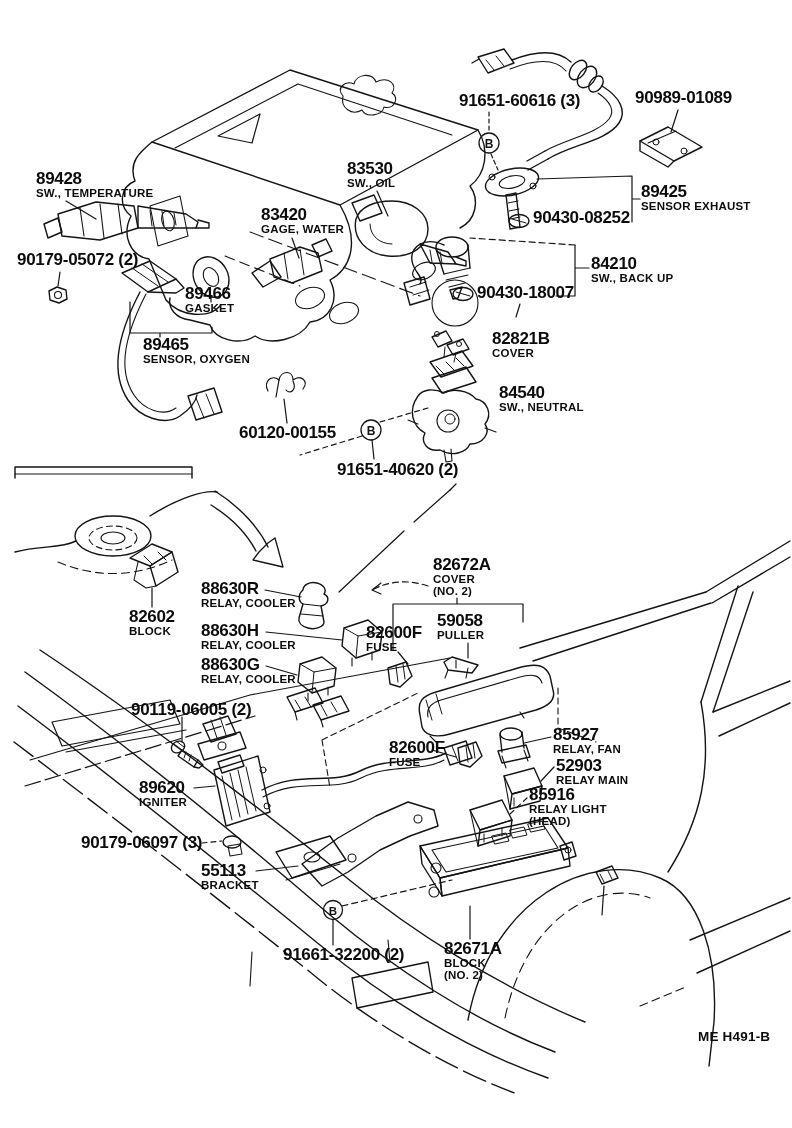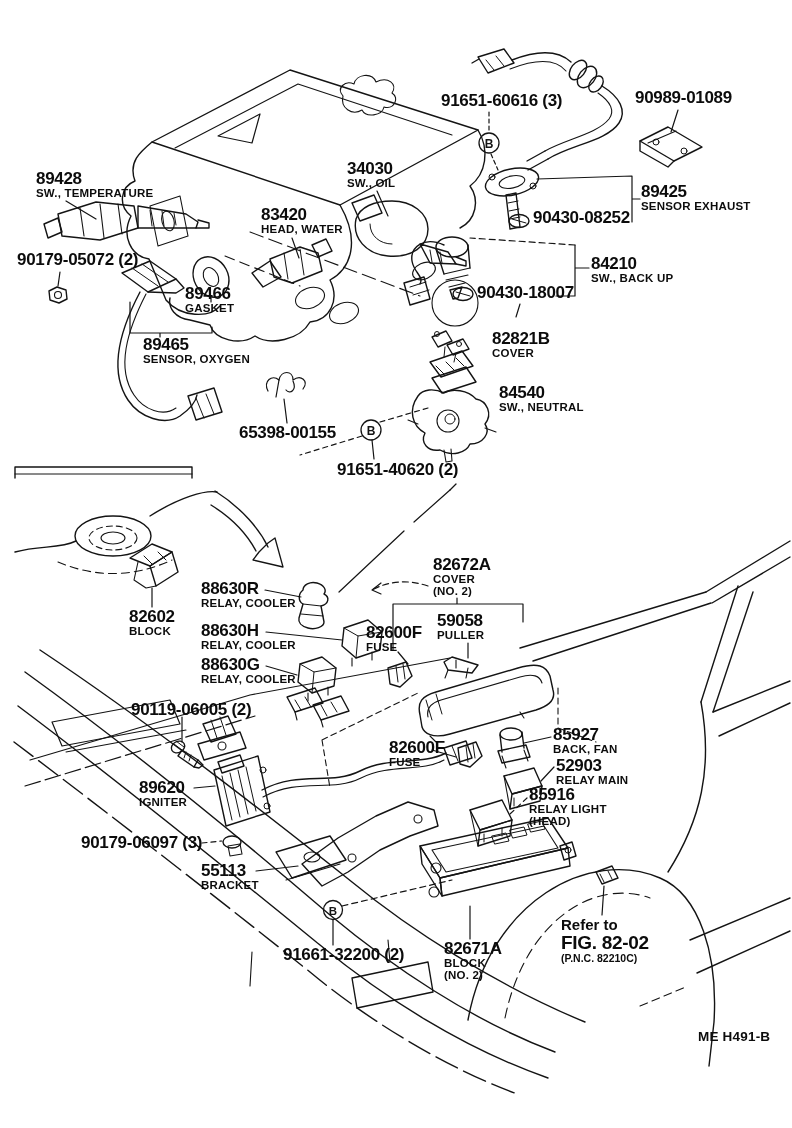--- a/index.html
+++ b/index.html
@@ -326,37 +326,37 @@
 
   <g>
     <path d="M596,872 L612,866 L618,878 L602,884 Z"></path>
     <path d="M600,874 L604,882 M608,871 L612,879" stroke-width="1"></path>
     <path d="M604,886 L602,915" stroke-width="1.2"></path>
     <path d="M322,740 L420,692 M322,740 L330,788" stroke-dasharray="6 4" stroke-width="1.1"></path>
     <path d="M558,688 L558,728 L596,742" stroke-dasharray="6 4" stroke-width="1.1"></path>
   </g>
 </svg>
 
-  <div class="lbl" style="left:441px;top:92px">
+  <div class="lbl" style="left:459px;top:92px">
       <span class="pn">91651-60616 (3)</span>
     </div>
   <div class="lbl" style="left:635px;top:89px">
       <span class="pn">90989-01089</span>
     </div>
   <div class="lbl" style="left:36px;top:170px">
       <span class="pn">89428</span>
       <span class="ds">SW., TEMPERATURE</span>
     </div>
   <div class="lbl" style="left:347px;top:160px">
-      <span class="pn">34030</span>
+      <span class="pn">83530</span>
       <span class="ds">SW., OIL</span>
     </div>
   <div class="lbl" style="left:261px;top:206px">
       <span class="pn">83420</span>
-      <span class="ds">HEAD, WATER</span>
+      <span class="ds">GAGE, WATER</span>
     </div>
   <div class="lbl" style="left:641px;top:183px">
       <span class="pn">89425</span>
       <span class="ds">SENSOR EXHAUST</span>
     </div>
   <div class="lbl" style="left:533px;top:209px">
       <span class="pn">90430-08252</span>
     </div>
   <div class="lbl" style="left:17px;top:251px">
       <span class="pn">90179-05072 (2)</span>
@@ -378,21 +378,21 @@
     </div>
   <div class="lbl" style="left:143px;top:336px">
       <span class="pn">89465</span>
       <span class="ds">SENSOR, OXYGEN</span>
     </div>
   <div class="lbl" style="left:499px;top:384px">
       <span class="pn">84540</span>
       <span class="ds">SW., NEUTRAL</span>
     </div>
   <div class="lbl" style="left:239px;top:424px">
-      <span class="pn">65398-00155</span>
+      <span class="pn">60120-00155</span>
     </div>
   <div class="lbl" style="left:337px;top:461px">
       <span class="pn">91651-40620 (2)</span>
     </div>
   <div class="lbl" style="left:433px;top:556px">
       <span class="pn">82672A</span>
       <span class="ds">COVER</span>
       <span class="ds">(NO. 2)</span>
     </div>
   <div class="lbl" style="left:201px;top:580px">
@@ -417,21 +417,21 @@
     </div>
   <div class="lbl" style="left:201px;top:656px">
       <span class="pn">88630G</span>
       <span class="ds">RELAY, COOLER</span>
     </div>
   <div class="lbl" style="left:131px;top:701px">
       <span class="pn">90119-06005 (2)</span>
     </div>
   <div class="lbl" style="left:553px;top:726px">
       <span class="pn">85927</span>
-      <span class="ds">BACK, FAN</span>
+      <span class="ds">RELAY, FAN</span>
     </div>
   <div class="lbl" style="left:389px;top:739px">
       <span class="pn">82600F</span>
       <span class="ds">FUSE</span>
     </div>
   <div class="lbl" style="left:556px;top:757px">
       <span class="pn">52903</span>
       <span class="ds">RELAY MAIN</span>
     </div>
   <div class="lbl" style="left:139px;top:779px">
@@ -452,20 +452,15 @@
     </div>
   <div class="lbl" style="left:283px;top:946px">
       <span class="pn">91661-32200 (2)</span>
     </div>
   <div class="lbl" style="left:444px;top:940px">
       <span class="pn">82671A</span>
       <span class="ds">BLOCK</span>
       <span class="ds">(NO. 2)</span>
     </div>
 
-  <div class="lbl" style="left:561px;top:917px">
-    <span class="note-l1">Refer to</span>
-    <span class="note-l2">FIG. 82-02</span>
-    <span class="note-l3">(P.N.C. 82210C)</span>
-  </div>
 
   <div class="footer" style="left:698px;top:1030px">ME H491-B</div>
 </div>
 
 </body></html>

